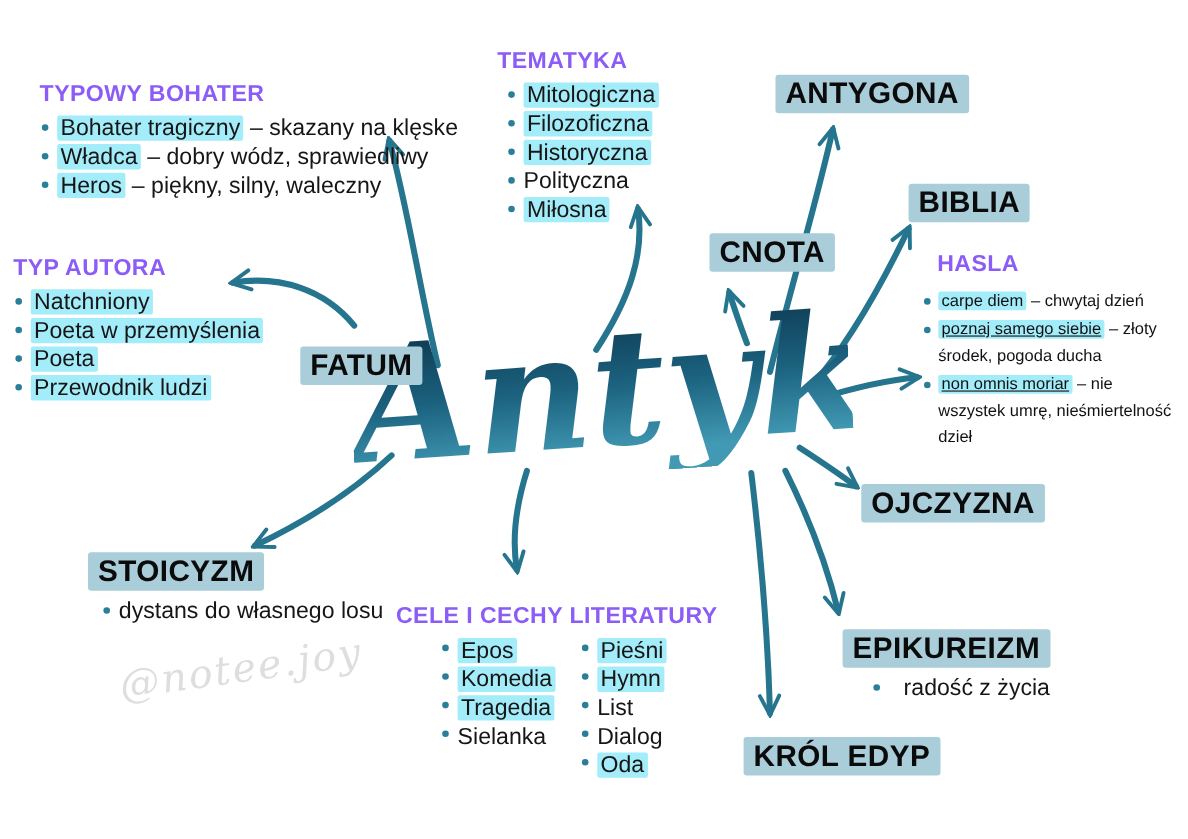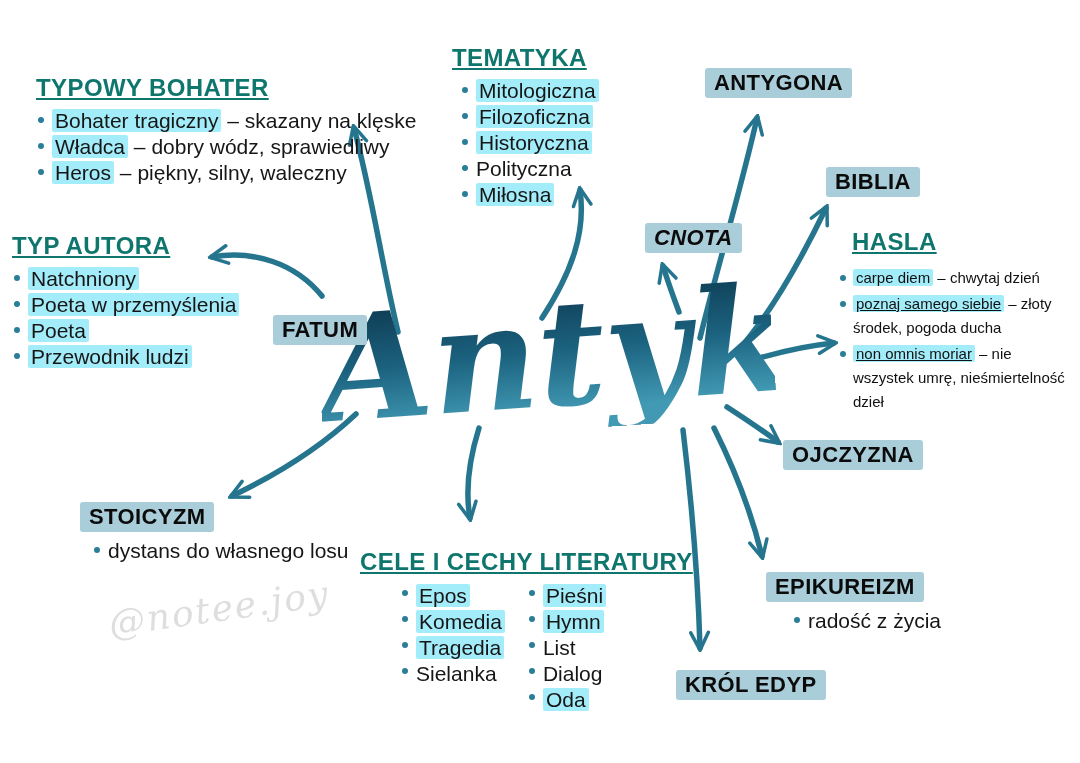--- a/index.html
+++ b/index.html
@@ -1,20 +1,20 @@
 <!DOCTYPE html>
 <html><head>
 <meta charset="utf-8">
 <style>
   html,body{margin:0;padding:0;}
   .page{position:relative;width:1080px;height:763px;background:#ffffff;overflow:hidden;
         font-family:"Liberation Sans",sans-serif;color:#111;}
   .abs{position:absolute;}
-  .sec-title{font-weight:bold;font-size:24px;letter-spacing:.4px;color:#0f766e;white-space:nowrap;text-decoration:underline;}
-  .label{display:inline-block;font-weight:bold;font-size:22px;letter-spacing:.4px;
+  .sec-title{font-weight:bold;font-size:21px;letter-spacing:.4px;color:#8b5cf6;white-space:nowrap;}
+  .label{display:inline-block;font-weight:bold;font-size:27px;letter-spacing:.4px;
          padding:2px 9px;background:#a9cdd9;border-radius:3px;white-space:nowrap;color:#0b0b0b;}
   .items{list-style:none;margin:9px 0 0 0;padding:0;font-size:21px;color:#161616;}
   .items li{position:relative;padding-left:16px;margin-bottom:7px;line-height:19px;}
   .wide li{line-height:24px;margin-bottom:2px;}
   .dot{position:absolute;left:2px;top:6px;width:6px;height:6px;border-radius:50%;background:#2b7e98;}
   .hl{background:#a3ecf9;padding:0 3px;border-radius:2px;}
   .ul{text-decoration:underline;}
   .arrow{stroke:#26758f;stroke-width:5.5;fill:none;stroke-linecap:round;}
   .center-word{position:absolute;left:318px;top:278px;width:455px;text-align:center;
         font-family:"DejaVu Serif",serif;font-style:italic;font-weight:bold;font-size:146px;
@@ -75,21 +75,21 @@
   </div>
 
   <div class="abs" style="left:705px;top:68px;">
     <span class="label">ANTYGONA</span>
   </div>
 
   <div class="abs" style="left:826px;top:167px;">
     <span class="label">BIBLIA</span>
   </div>
 
-  <div class="abs" style="left:645px;top:223px;font-style:italic;">
+  <div class="abs" style="left:645px;top:212px;">
     <span class="label">CNOTA</span>
   </div>
 
   <div class="abs" style="left:838px;top:228px;">
     <div class="sec-title" style="margin-left:14px;">HASLA</div>
     <ul class="hasla-items">
       <li><span class="dot"></span><span class="hl">carpe diem</span><span> – chwytaj dzień</span></li>
       <li><span class="dot"></span><span class="hl ul">poznaj samego siebie</span><span> – złoty środek, pogoda ducha</span></li>
       <li><span class="dot"></span><span class="hl ul">non omnis moriar</span><span> – nie wszystek umrę, nieśmiertelność dzieł</span></li>
     </ul>

